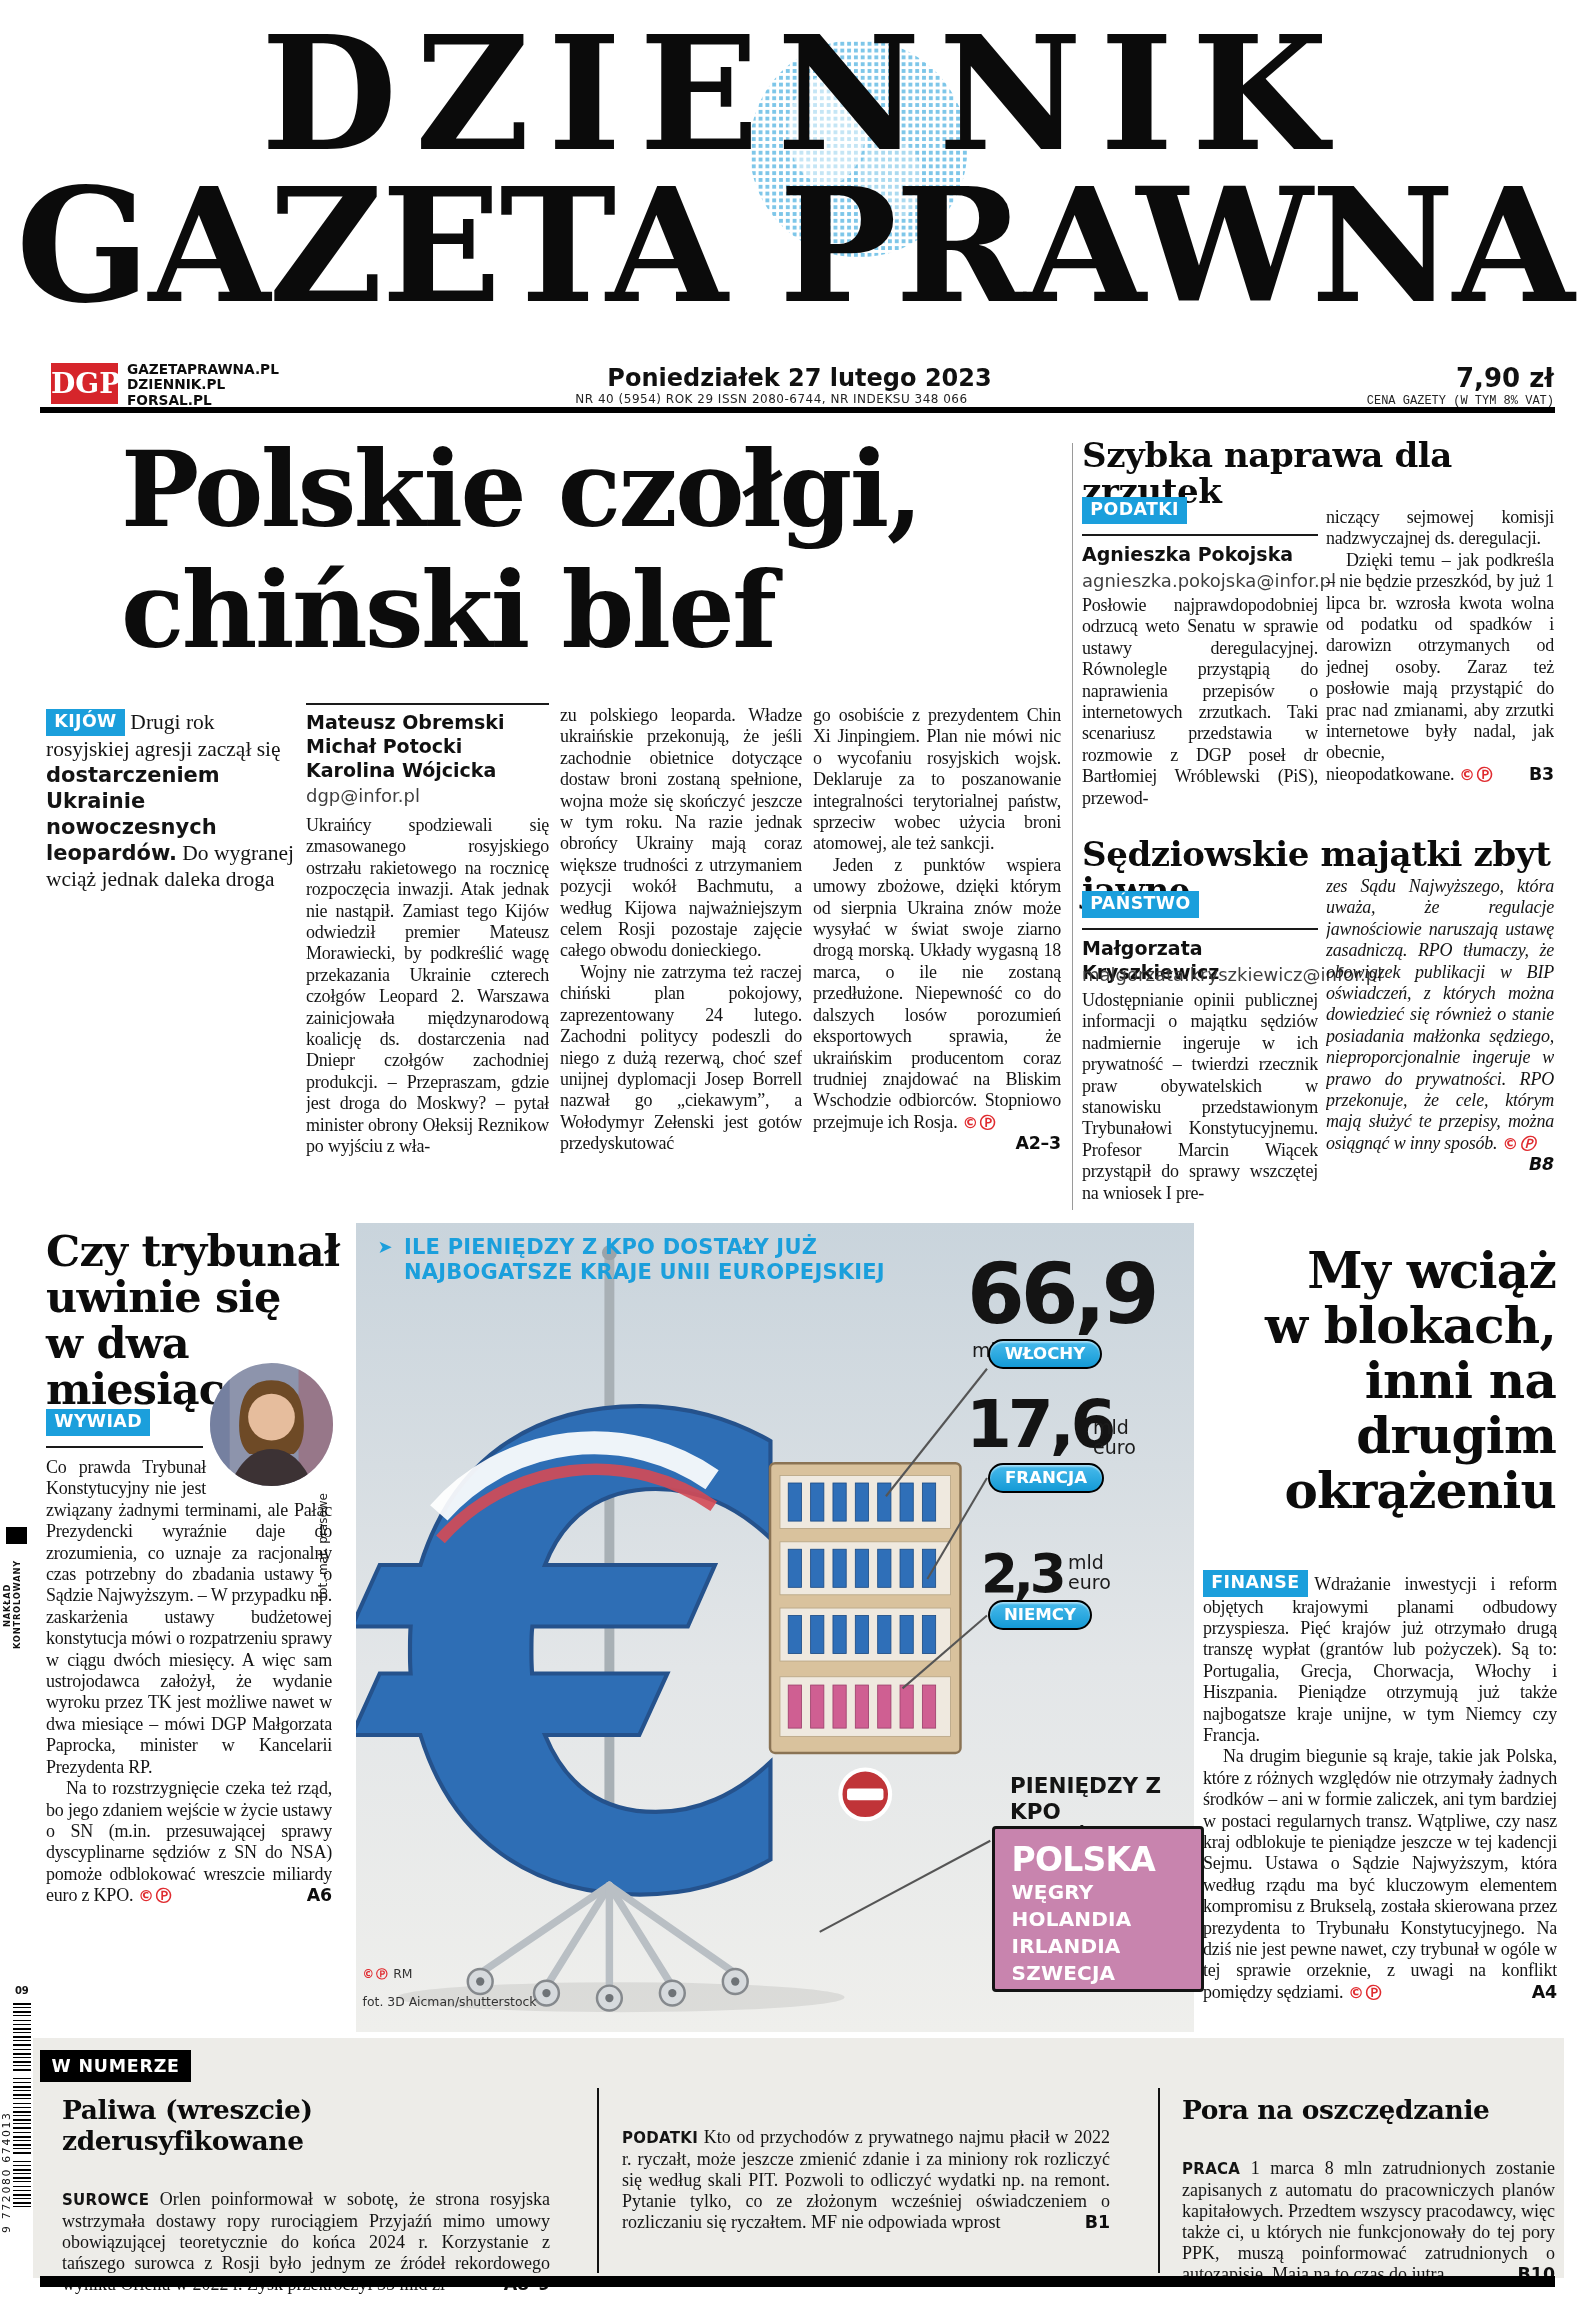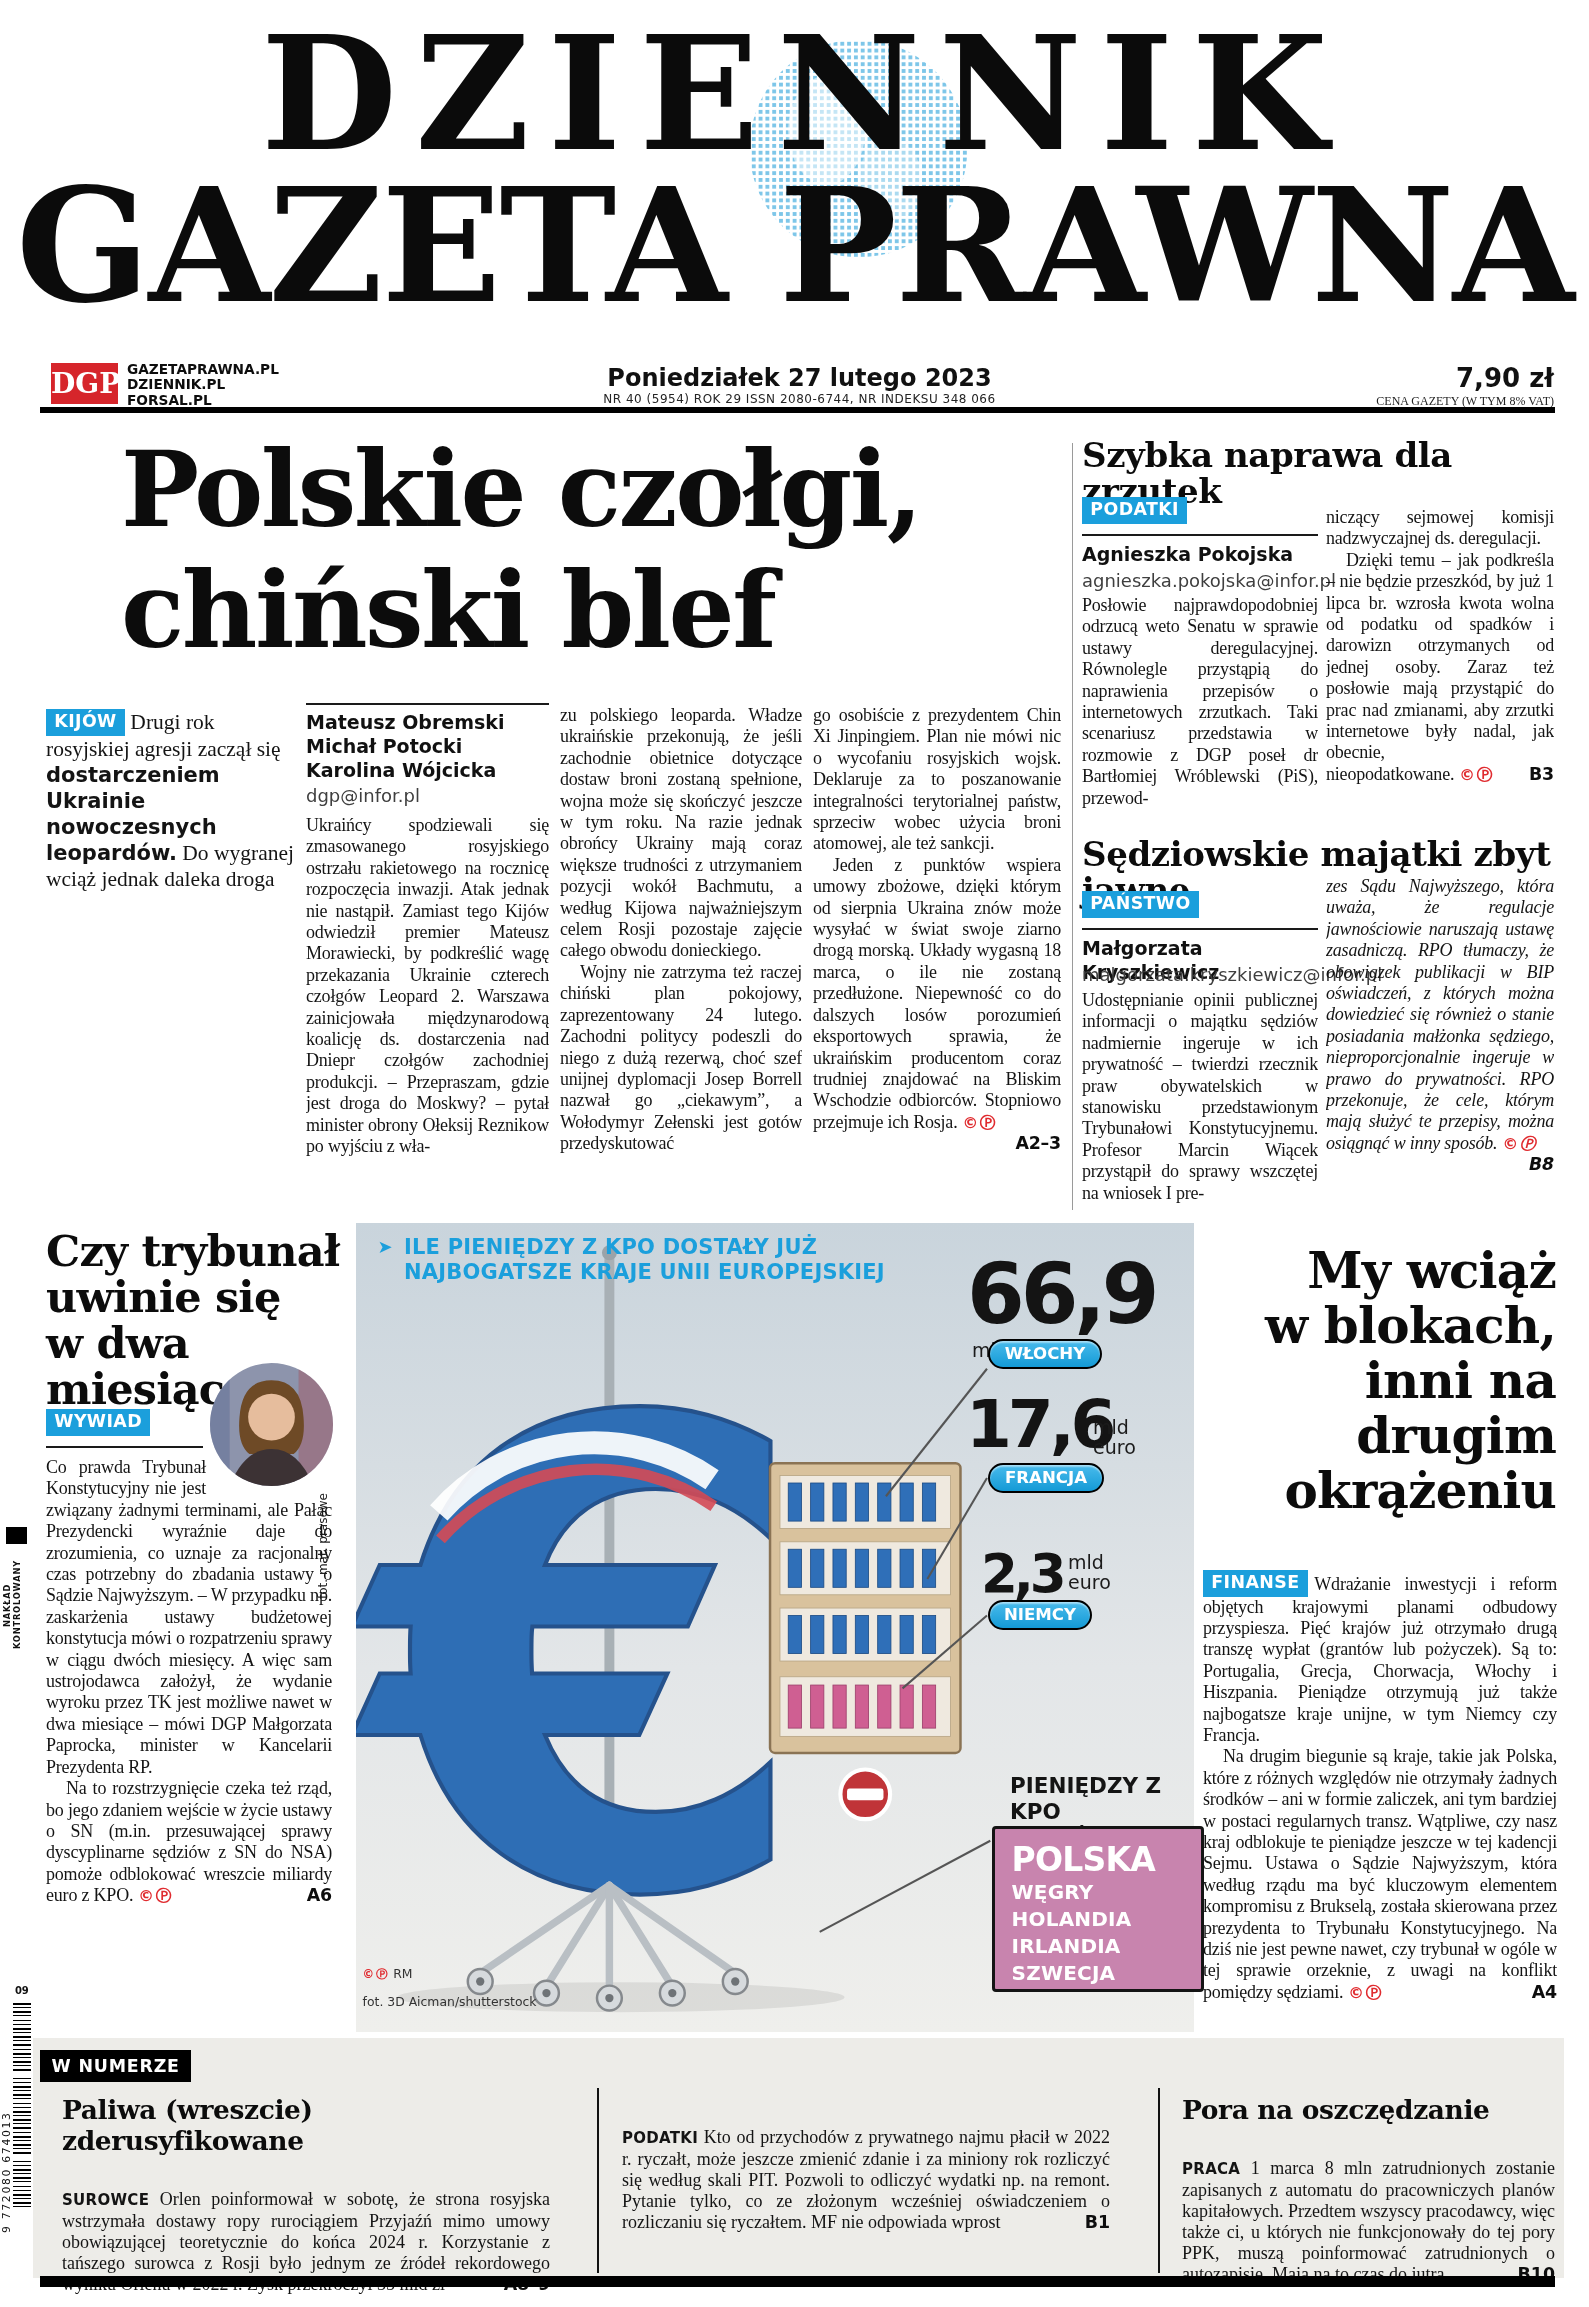--- a/index.html
+++ b/index.html
@@ -16,24 +16,24 @@
   .tagline{top:324px;left:0;right:0;text-align:center;font-family:"DejaVu Serif",serif;
            font-weight:bold;font-size:22.4px;letter-spacing:17.4px;color:#161616;}
 
   
   .logo-box{left:51px;top:363px;width:67px;height:41px;background:#d6252b;color:#fff;
             font-family:"DejaVu Serif",serif;font-size:28px;font-weight:bold;text-align:center;line-height:41px;}
   .sites{left:127px;top:362px;font-family:"DejaVu Sans",sans-serif;font-weight:bold;
          font-size:13.7px;line-height:15.3px;color:#0d0d0d;}
   .date{left:464px;width:671px;top:364px;text-align:center;font-family:"DejaVu Sans",sans-serif;
         font-weight:bold;font-size:24px;}
-  .issue{left:464px;width:671px;top:392px;text-align:center;font-family:"DejaVu Sans",sans-serif;
+  .issue{left:436px;width:671px;top:392px;text-align:center;font-family:"DejaVu Sans",sans-serif;
          font-size:12px;letter-spacing:0.5px;color:#242424;}
   .price{right:35px;top:363px;text-align:right;font-family:"DejaVu Sans",sans-serif;font-weight:bold;font-size:26px;}
-  .pricenote{right:35px;top:394px;text-align:right;font-family:Liberation Serif, serif;font-size:12px;color:#242424;}
+  .pricenote{right:35px;top:394px;text-align:right;font-family:Liberation Mono, monospace;font-size:12px;color:#242424;}
   .toprule{left:40px;top:407px;width:1515px;height:5.8px;background:#000;}
 
   
   .mainhead{left:121px;top:429px;font-family:"DejaVu Serif",serif;font-weight:bold;
             font-size:104px;line-height:121px;letter-spacing:-2.5px;color:#0c0c0c;}
   .tag{display:inline-block;background:#1b9fdc;color:#fff;font-family:"DejaVu Sans",sans-serif;
        font-weight:bold;font-size:17.4px;line-height:17.4px;padding:4.1px 8.3px 5px;letter-spacing:0.4px;vertical-align:1.7px;}
   .leadcol{left:46px;top:709px;width:255px;font-size:21.5px;line-height:26px;color:#141414;}
   .lead-bold{font-family:"DejaVu Sans",sans-serif;font-weight:bold;font-size:21px;}
   .authors-rule{left:306px;top:703px;width:243px;height:1.7px;background:#1a1a1a;}

